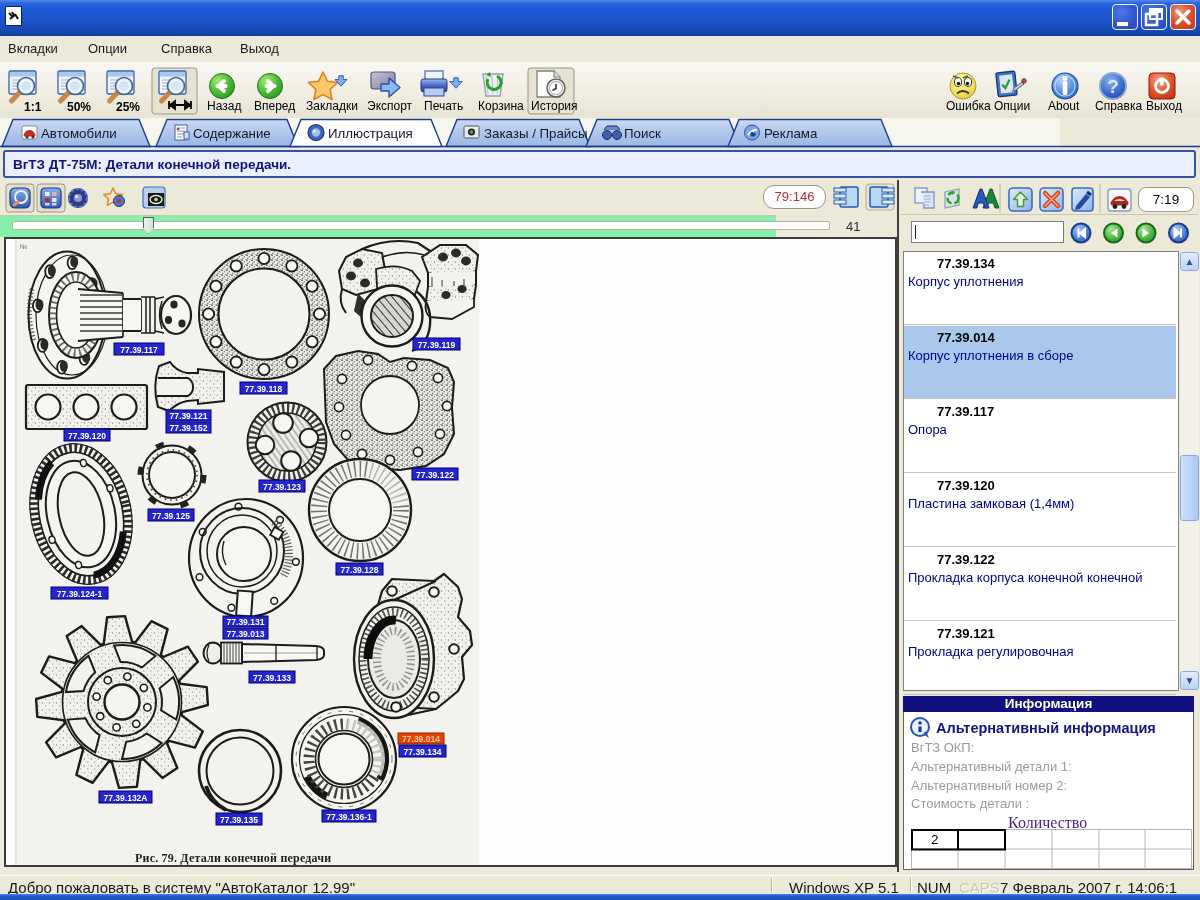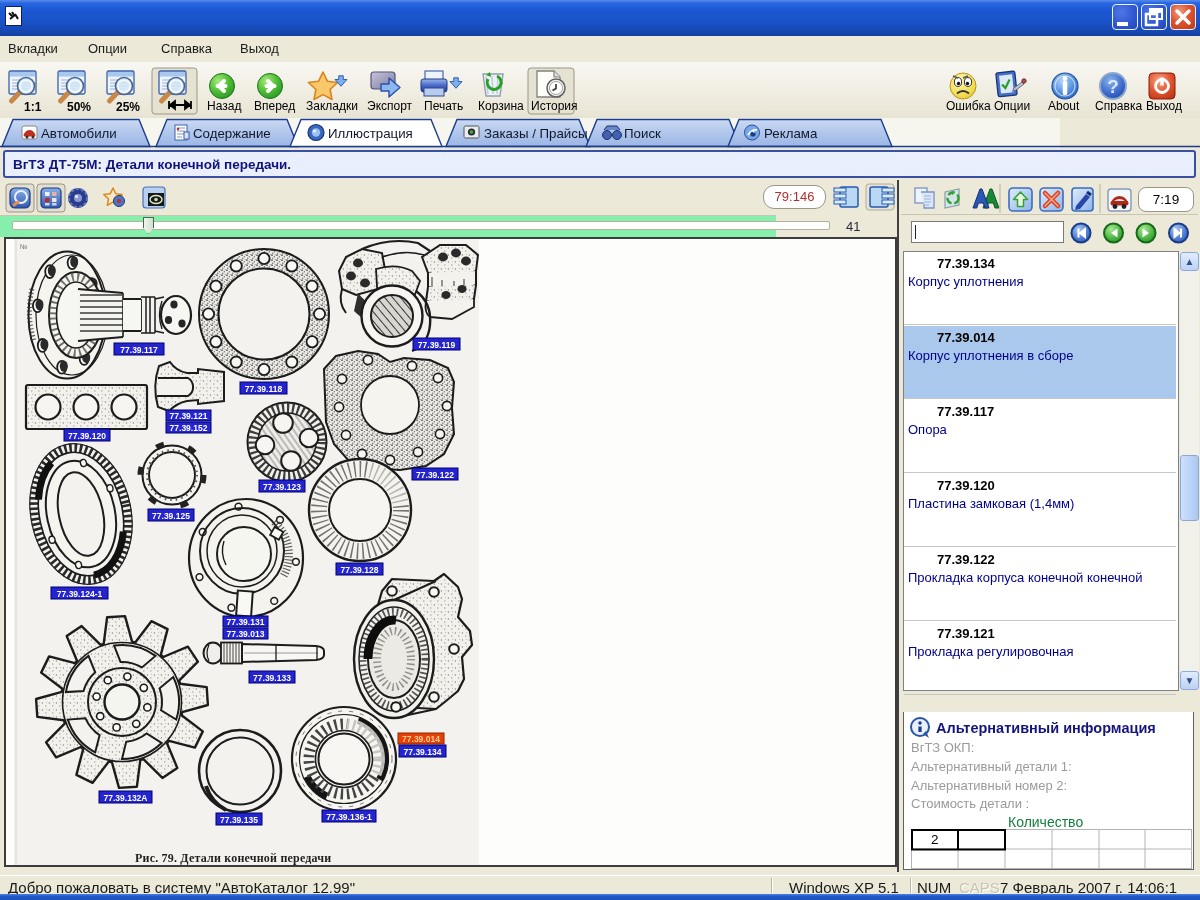--- a/index.html
+++ b/index.html
@@ -783,33 +783,34 @@
     <div class="prow" style="top:370px;">
         <div class="pnum">77.39.121</div>
         <div class="pdesc">Прокладка регулировочная</div>
       </div>
     <div id="scrollbar">
       <div class="sbtn" style="top:0;">▲</div>
       <div id="sthumb"></div>
       <div class="sbtn" style="top:419px;">▼</div>
     </div>
   </div>
+  <div id="infobar">Информация</div>
   <div id="infopanel">
     <svg width="24" height="22" style="position:absolute;left:5px;top:5px;">
       <circle cx="11" cy="10" r="9" fill="#e8f0fc" stroke="#2a52a8" stroke-width="2"></circle>
       <path d="M14,17 l6,4 -3,-7 z" fill="#2a52a8"></path>
       <circle cx="11" cy="6" r="1.8" fill="#1a3c8c"></circle>
       <path d="M11,9.5 v5.5" stroke="#1a3c8c" stroke-width="3.2"></path>
     </svg>
     <div style="position:absolute;left:32px;top:8px;font-size:14.5px;font-weight:bold;color:#15157e;">Альтернативный информация</div>
     <div class="glabel" style="top:28px;">ВгТЗ ОКП:</div>
     <div class="glabel" style="top:47px;">Альтернативный детали 1:</div>
     <div class="glabel" style="top:66px;">Альтернативный номер 2:</div>
     <div class="glabel" style="top:84px;">Стоимость детали :</div>
-    <div style="position:absolute;left:104px;top:102px;font-size:14px;color:#15803d;">Количество</div>
+    <div style="position:absolute;left:104px;top:102px;font-size:16px;color:#4c1d95;font-family:Liberation Serif, serif;">Количество</div>
     <div style="position:absolute;left:7px;top:117px;width:281px;height:40px;">
       <svg width="281" height="40">
         <g stroke="#b4b4b4" fill="none">
         <rect x="0.5" y="0.5" width="280" height="39"></rect>
         <line x1="0" y1="20" x2="281" y2="20"></line>
         <line x1="47" y1="0" x2="47" y2="40"></line>
             <line x1="94" y1="0" x2="94" y2="40"></line>
             <line x1="141" y1="0" x2="141" y2="40"></line>
             <line x1="188" y1="0" x2="188" y2="40"></line>
             <line x1="234" y1="0" x2="234" y2="40"></line>

